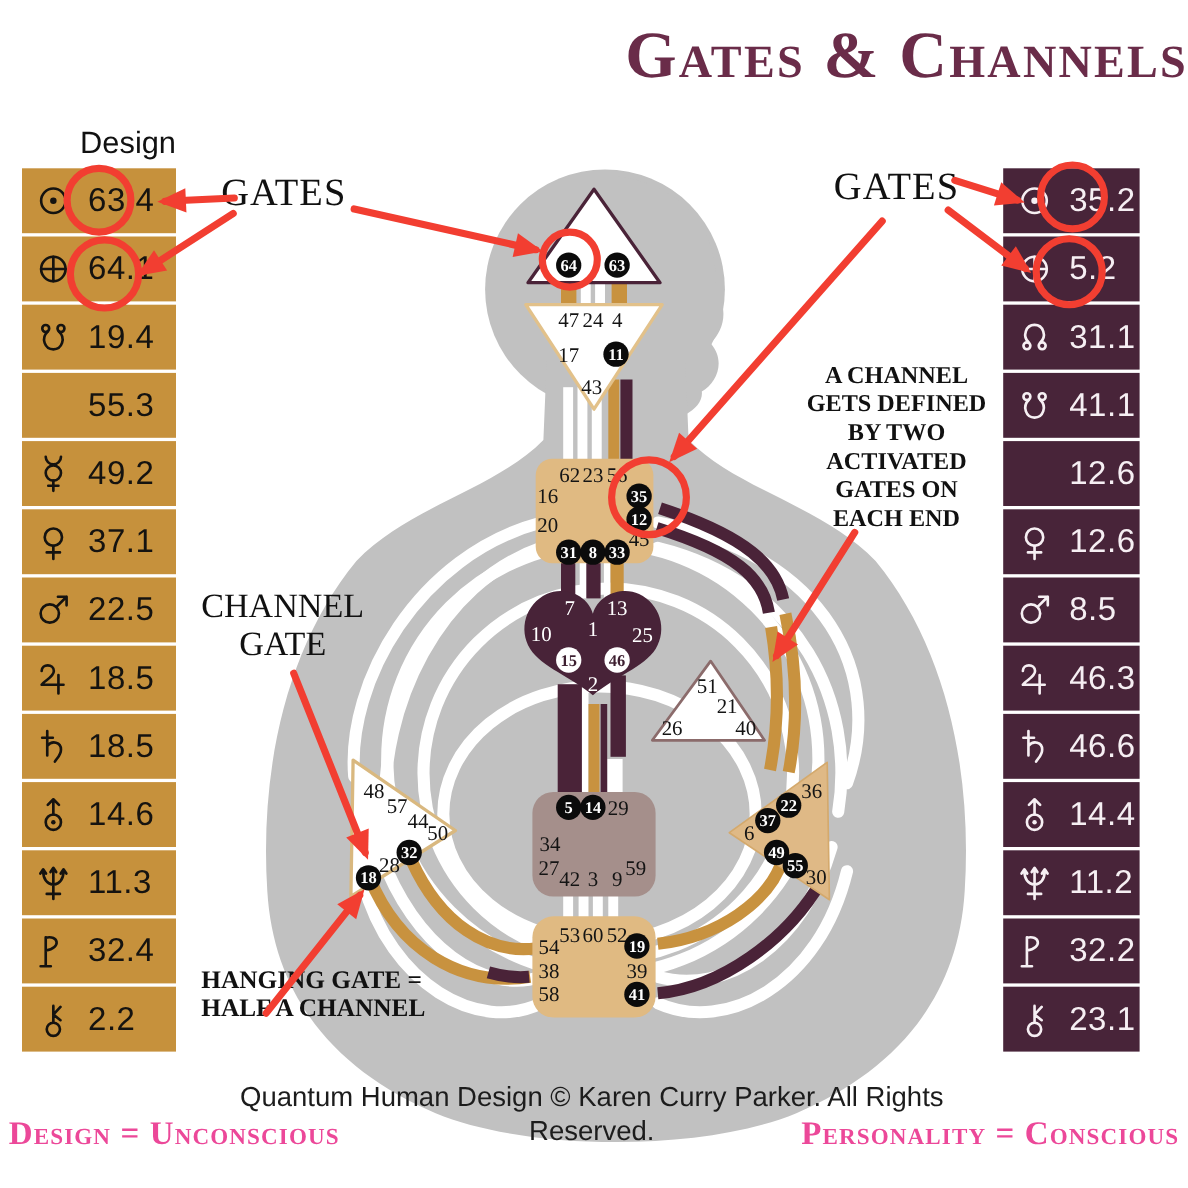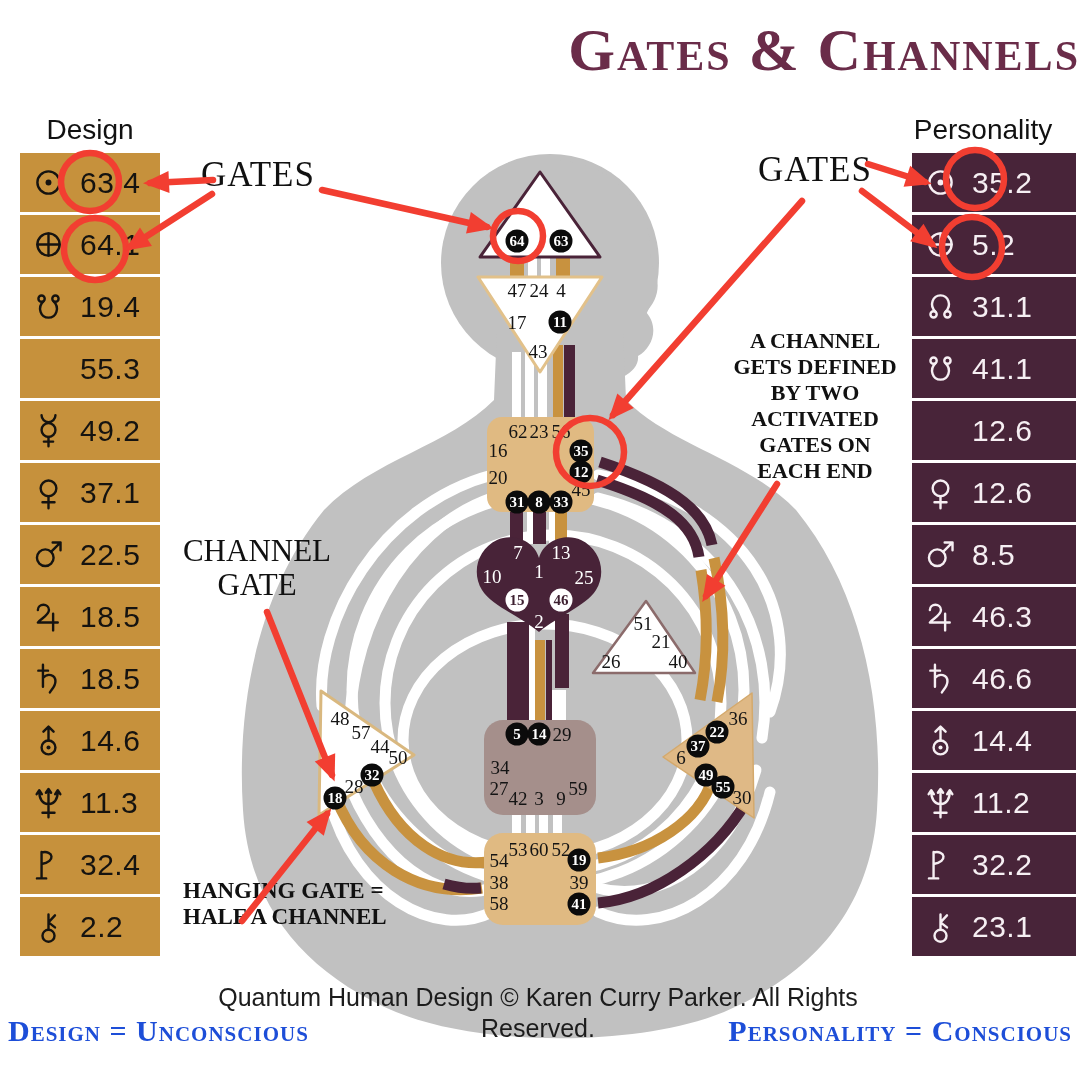--- a/index.html
+++ b/index.html
@@ -16,21 +16,21 @@
            font-size:28px;color:#111;z-index:20;}
   .col{display:flex;flex-direction:column;gap:3px;z-index:20;}
   .prow{height:59px;display:flex;align-items:center;padding-left:10px;box-sizing:border-box;gap:13px;}
   .prow.gold{background:#C6913C;color:#151310;}
   .prow.plum{background:#482439;color:#F6EFF3;}
   .glyph{width:37px;height:37px;flex:0 0 37px;}
   .glyph svg{width:100%;height:100%;stroke:currentColor;fill:none;stroke-width:2.6;
              stroke-linecap:round;stroke-linejoin:round;}
   .pval{font-family:"Liberation Sans",sans-serif;font-size:30px;letter-spacing:0.5px;}
   .footnote{top:1014px;font-variant:small-caps;font-weight:bold;font-size:30px;
-            color:#1d4ed8;z-index:30;letter-spacing:1px;}
+            color:#ec4899;z-index:30;letter-spacing:1px;}
   
   .ann{z-index:40;color:#111;font-family:Liberation Serif, serif;}
   .gates-label{width:140px;text-align:center;font-size:35px;letter-spacing:1px;}
   .channel-note{width:168px;text-align:center;font-size:22px;line-height:1.18;font-weight:bold;}
   .hanging-label{width:190px;text-align:center;font-size:31px;line-height:1.1;}
   .hanging-note{width:215px;text-align:left;font-size:23px;line-height:1.12;font-weight:bold;}
   .copyright{width:700px;text-align:center;font-family:"Liberation Sans",sans-serif;
              font-size:25px;line-height:1.25;color:#1c1c1c;}
   
   #graph{position:absolute;inset:0;z-index:10;}
@@ -314,21 +314,21 @@
       <text class="gn" x="499" y="910">58</text>
       <g>
           <circle class="gb" cx="579" cy="904" r="11.5"></circle>
           <text class="gw" x="579" y="909">41</text>
         </g>
     </g>
   </svg>
 
   <div class="abs title">Gates &amp; Channels</div>
 
-  <div class="abs colhead" style="left:20px;width:140px;">Design</div>
+  <div class="abs colhead" style="left:20px;width:140px;text-align:right;">Design</div>
   <div class="abs col" style="left:20px;top:153px;width:140px;">
     <div class="prow gold">
         <span class="glyph"><svg viewBox="0 0 40 40">
             <use href="#i-sun" xlink:href="#i-sun"></use>
           </svg></span>
         <span class="pval">63.4</span>
       </div>
     <div class="prow gold">
         <span class="glyph"><svg viewBox="0 0 40 40">
             <use href="#i-earth" xlink:href="#i-earth"></use>
@@ -396,22 +396,21 @@
         <span class="pval">32.4</span>
       </div>
     <div class="prow gold">
         <span class="glyph"><svg viewBox="0 0 40 40">
             <use href="#i-chiron" xlink:href="#i-chiron"></use>
           </svg></span>
         <span class="pval">2.2</span>
       </div>
   </div>
 
-  <div class="abs colhead" style="left:908px;width:150px;">Personality</div>
-  <div class="abs col" style="left:912px;top:153px;width:164px;">
+  <div class="abs col" style="left:912px;top:153px;width:124px;">
     <div class="prow plum">
         <span class="glyph"><svg viewBox="0 0 40 40">
             <use href="#i-sun" xlink:href="#i-sun"></use>
           </svg></span>
         <span class="pval">35.2</span>
       </div>
     <div class="prow plum">
         <span class="glyph"><svg viewBox="0 0 40 40">
             <use href="#i-earth" xlink:href="#i-earth"></use>
           </svg></span>

